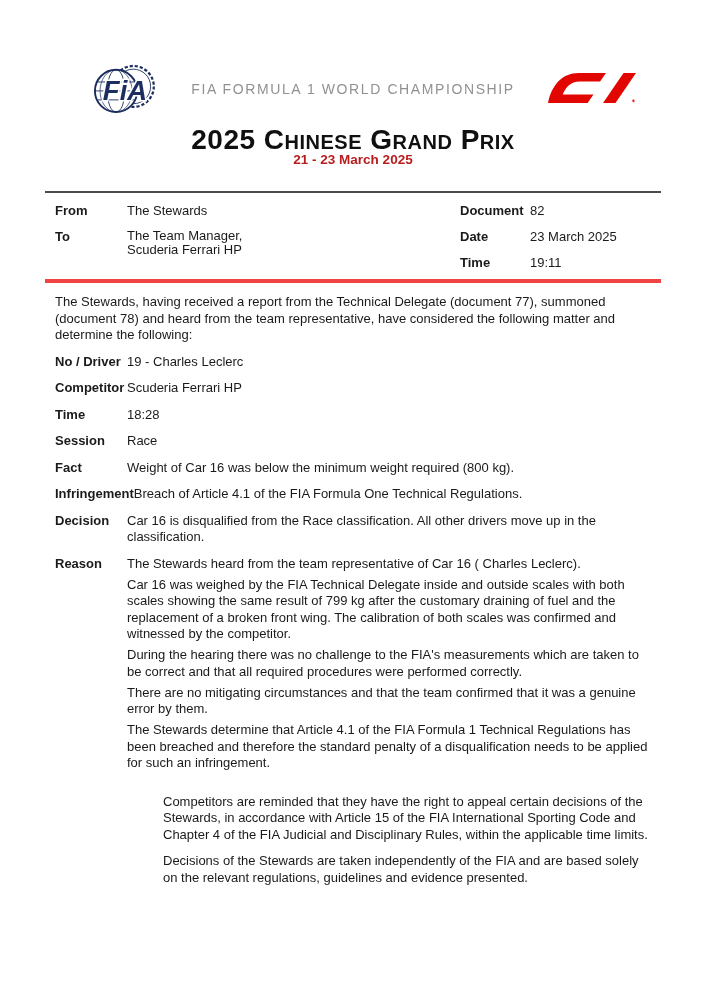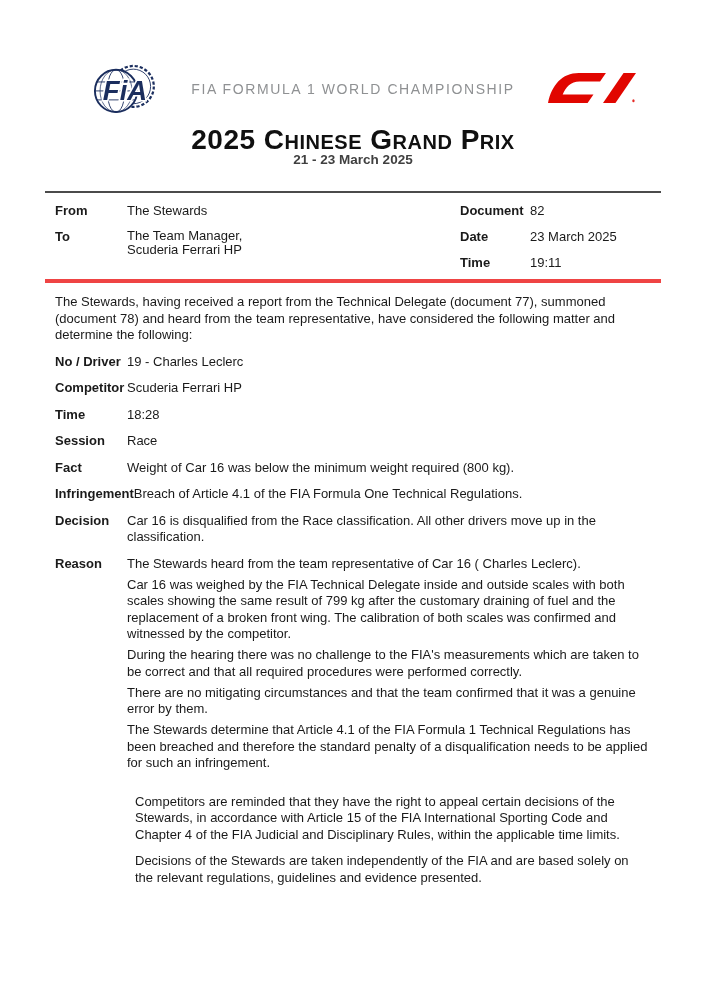--- a/index.html
+++ b/index.html
@@ -34,21 +34,21 @@
     font-weight: 700;
     font-variant: small-caps;
     letter-spacing: 0.5px;
     color: #101010;
   }
   .event-dates {
     position: absolute; left: 0; right: 0; top: 152px;
     text-align: center;
     font-size: 13.5px;
     font-weight: 700;
-    color: #404040;
+    color: #b91c1c;
   }
 
   
   .meta {
     margin: 0 45px;
     border-top: 2px solid #4b4b4b;
     border-bottom: 4px solid #ef4444;
     padding: 10px 0 8px 10px;
     display: flex;
     font-size: 13px;
@@ -68,21 +68,21 @@
     margin: 0 56px 0 55px;
     font-size: 13px;
     line-height: 16.5px;
   }
   .intro { margin-top: 11px; }
   .f-row { display: flex; margin-top: 10px; }
   .f-label { min-width: 72px; flex-shrink: 0; font-weight: 700; white-space: nowrap; }
   .f-value { flex: 1; }
   .f-value p { margin: 0 0 4.5px 0; }
   .f-value p:last-child { margin-bottom: 0; }
-  .closing { margin-left: 80px; margin-top: 22px; }
+  .closing { margin-left: 108px; margin-top: 22px; }
   .closing p { margin: 0 0 10px 0; }
   .closing p:last-child { margin-bottom: 0; }
 </style>
 </head>
 <body>
 
 <div class="page">
 
   <div class="header">
 

